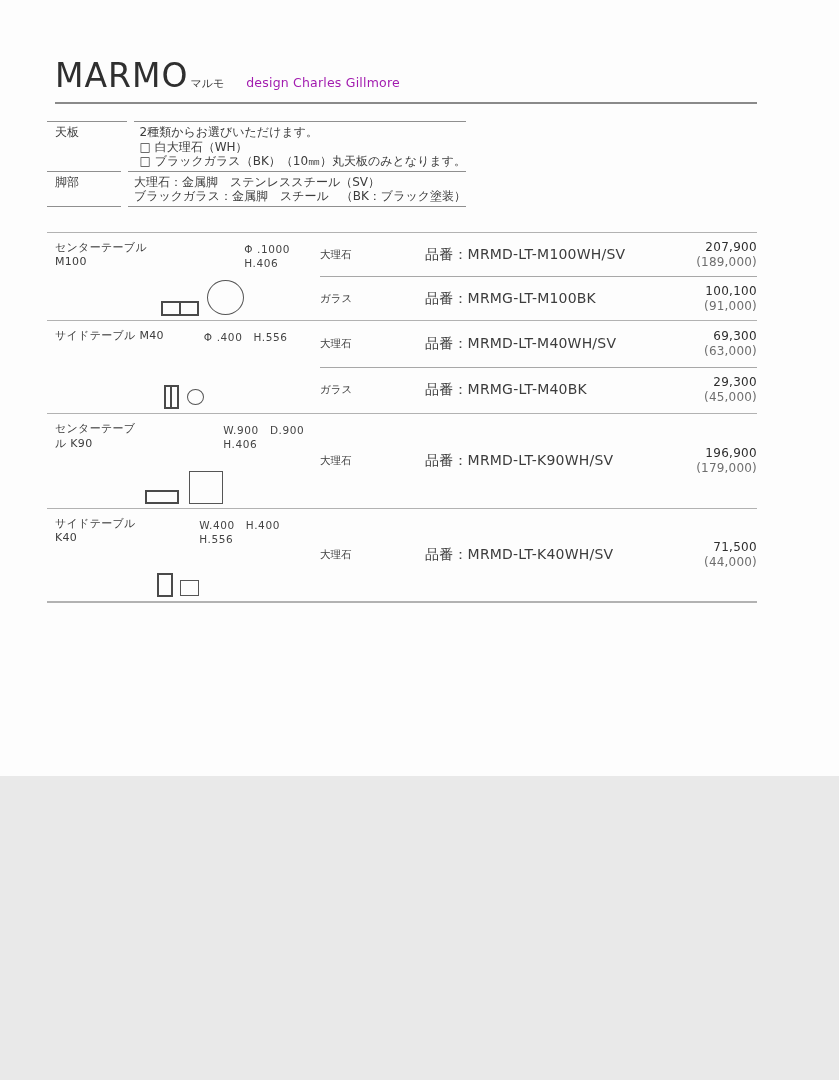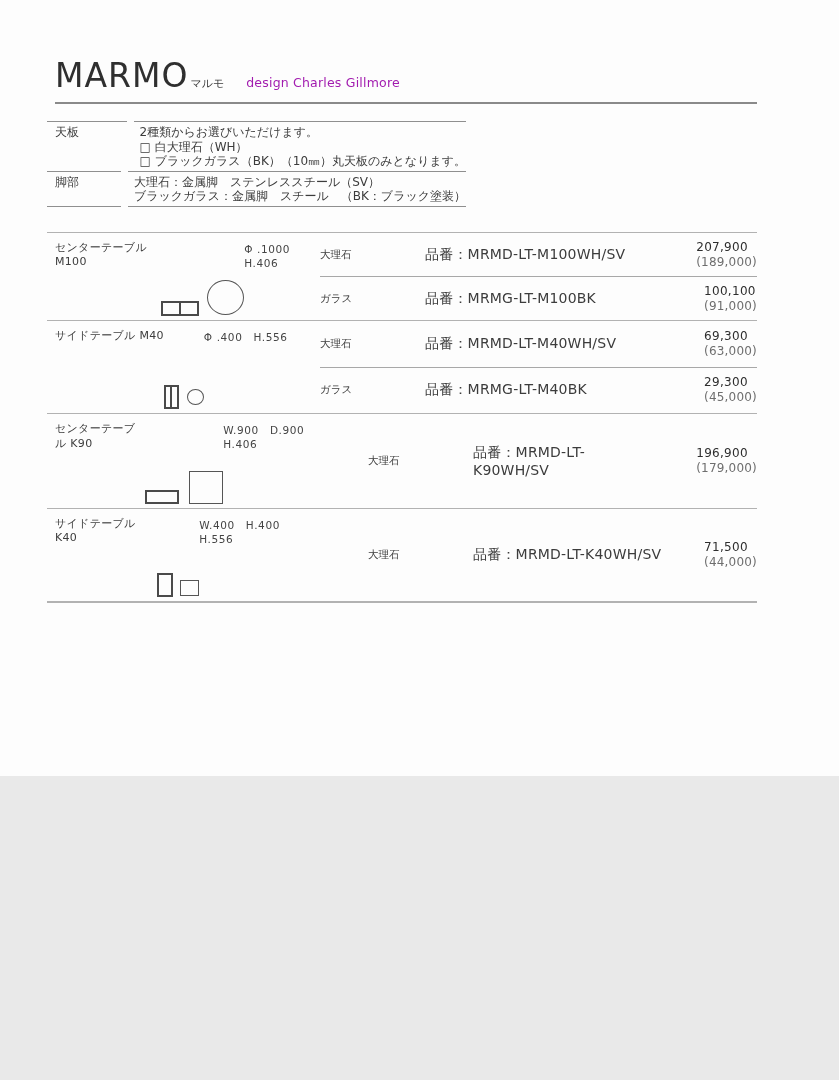--- a/index.html
+++ b/index.html
@@ -34,21 +34,21 @@
   .spec-row:last-child .spec-label-col,
   .spec-row:last-child .spec-content-col { border-bottom:1px solid #8f8f8f; }
   .spec-line { line-height:14.5px; white-space:nowrap; }
 
   
   .products { position:absolute; top:232px; left:47px; width:710px; }
   .product { display:flex; border-top:1px solid #b2b2b2; }
   .product:last-child { border-bottom:2px solid #b2b2b2; }
   .product.hA { height:88px; }
   .product.hB { height:93px; }
-  .product.hC { height:95px;gap:48px; }
+  .product.hC { height:95px; }
 
   .p-left {
     width:273px; display:flex; flex-direction:row;
     padding:7px 0 4px 8px;
   }
   .p-name { font-size:11px; letter-spacing:.3px; }
   .p-diagram { margin-top:auto; display:flex; }
   .p-diagram.bottom-align { align-items:flex-end; }
   .p-diagram.center-align { align-items:center; }
   .p-dims { margin-top:3px; font-size:10.5px; letter-spacing:.6px; color:#444; }
@@ -66,21 +66,21 @@
   .sv-k90  { width:34px; height:14px; }
   .tv-k90  { width:34px; height:33px; margin-left:10px; }
   .sv-k40  { width:16px; height:24px; }
   .tv-k40  { width:19px; height:16px; margin-left:7px; margin-bottom:1px; }
 
   .p-right { flex:1; display:flex; flex-direction:column; }
   .variant-row { flex:1; display:flex; align-items:center; }
   .variant-row + .variant-row { border-top:1px solid #a8a8a8; }
   .v-material { width:105px; font-size:10.5px; }
   .v-part { flex:1; font-size:14px; letter-spacing:.2px; }
-  .v-price { text-align:left; line-height:1.25; padding-left:8px;margin-left:34px; }
+  .v-price { text-align:right; line-height:1.25; padding-left:8px;margin-left:34px; }
   .v-price-main { font-size:12px; color:#2e2e2e; letter-spacing:.3px; }
   .v-price-excl { font-size:12px; color:#6e6e6e; letter-spacing:.2px; }
 </style>
 </head>
 <body>
 
 <div class="page">
 
   <div class="header">
     <span class="brand-title">MARMO</span>

